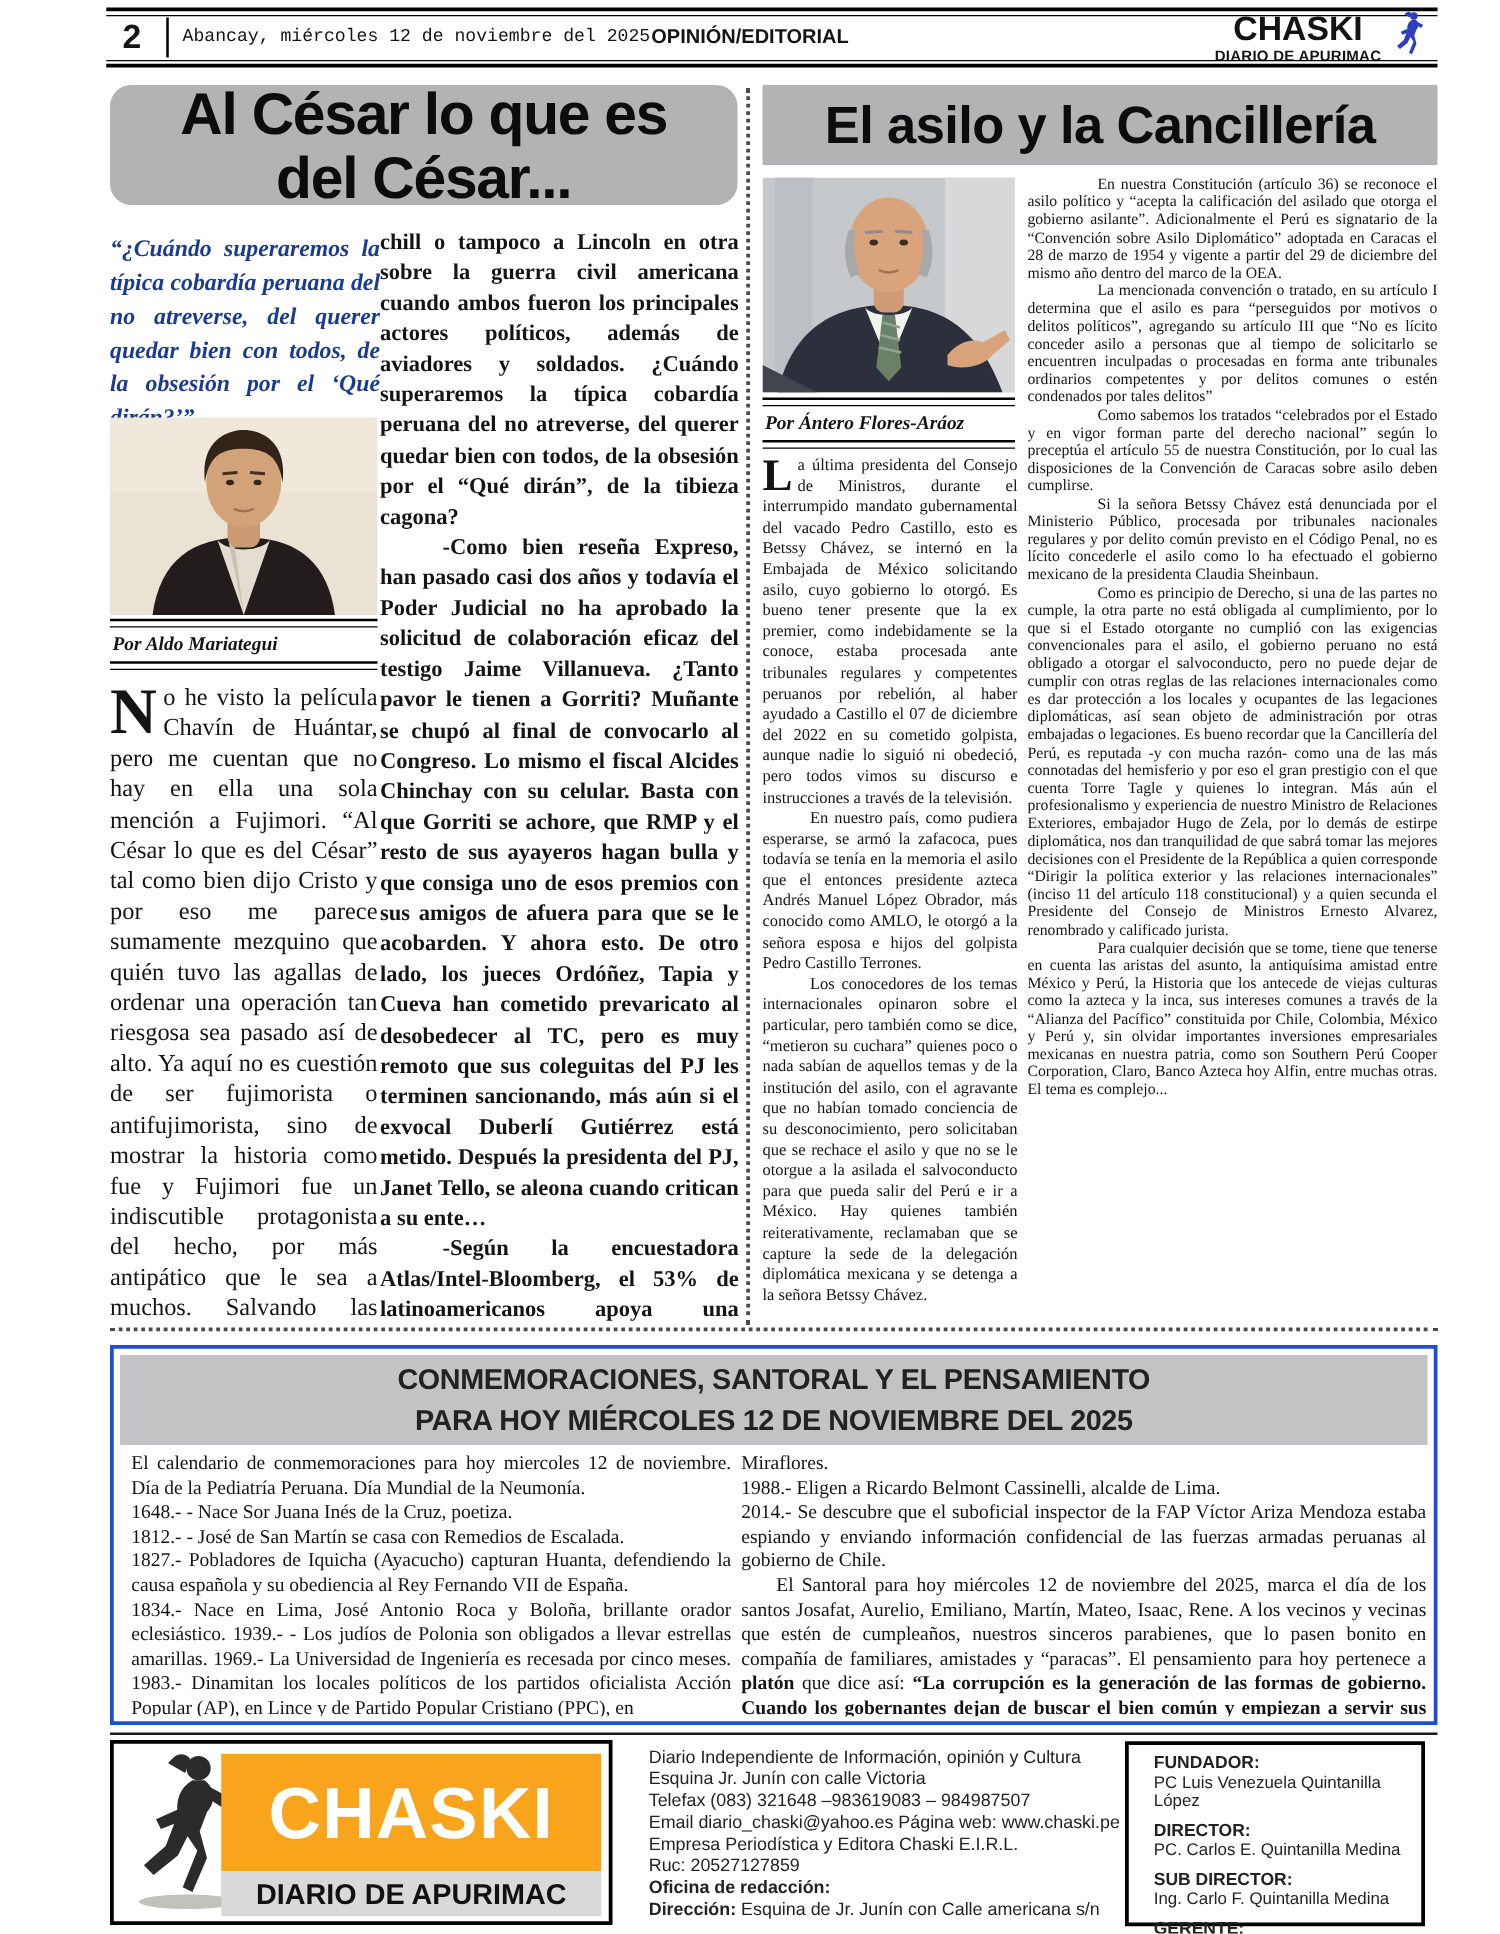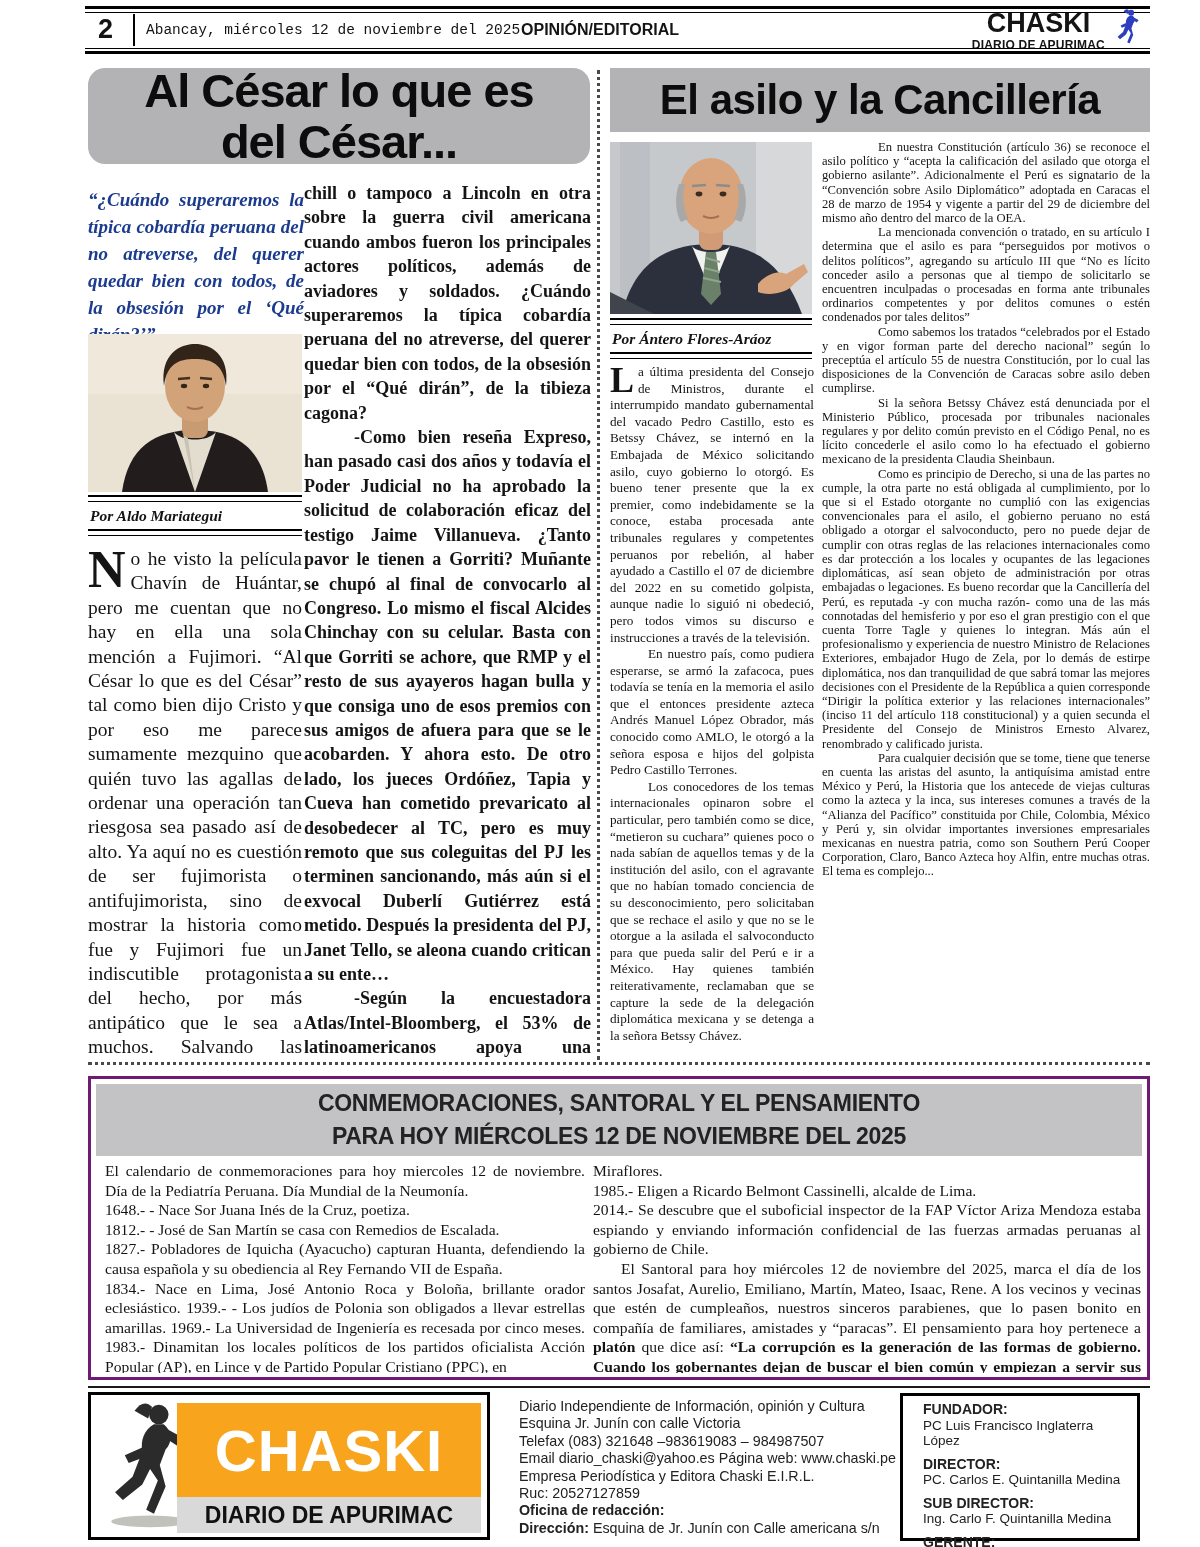--- a/index.html
+++ b/index.html
@@ -46,21 +46,21 @@
   .ra-byline{left:610px;top:318px;width:202px;}
   .ra-col1{left:610px;top:364px;width:204px;height:694px;font-size:13.2px;line-height:16.6px;overflow:hidden;}
   .ra-col1 p{margin:0;}
   .ra-col1 .paras p{text-indent:38px;}
   .ra-col2{left:822px;top:140px;width:328px;height:920px;font-size:12.6px;line-height:14.2px;overflow:hidden;}
   .ra-col2 p{margin:0;text-indent:56px;}
   
   .div-v{position:absolute;left:597px;top:70px;height:990px;border-left:3px dotted #4a4a4a;}
   .div-h{position:absolute;left:88px;top:1062px;width:1062px;border-top:3px dotted #4a4a4a;}
   
-  .conm-box{position:absolute;left:88px;top:1076px;width:1062px;height:304px;border:3px solid #701a75;
+  .conm-box{position:absolute;left:88px;top:1076px;width:1062px;height:304px;border:3px solid #1d4ed8;
             box-sizing:border-box;background:#fff;}
   .conm-head{position:absolute;left:5px;right:5px;top:5px;height:72px;background:#c3c3c5;
              font-family:"Liberation Sans",sans-serif;font-weight:bold;font-size:23px;color:#222;
              display:flex;flex-direction:column;align-items:center;justify-content:center;
              line-height:33px;text-align:center;letter-spacing:-0.3px;}
   .conm-col{position:absolute;top:82px;font-size:15.6px;line-height:19.6px;height:212px;overflow:hidden;}
   .conm-col p{margin:0;}
   .conm-left{left:14px;width:480px;}
   .conm-right{left:502px;width:548px;}
   .santoral{text-indent:28px;}
@@ -211,21 +211,21 @@
     <div class="conm-col conm-left jtext">
         <p> El calendario de conmemoraciones para hoy miercoles 12 de noviembre. Día de la Pediatría Peruana. Día Mundial de la Neumonía.</p>
         <p>1648.- - Nace Sor Juana Inés de la Cruz, poetiza.</p>
         <p>1812.- - José de San Martín se casa con Remedios de Escalada.</p>
         <p>1827.- Pobladores de Iquicha (Ayacucho) capturan Huanta, defendiendo la causa española y su obediencia al Rey Fernando VII de España.</p>
         <p>1834.- Nace en Lima, José Antonio Roca y Boloña, brillante orador eclesiástico.   1939.- - Los judíos de Polonia son obligados a llevar estrellas amarillas.      1969.- La Universidad de Ingeniería es recesada por cinco meses.     1983.- Dinamitan los locales políticos de los partidos oficialista Acción Popular (AP), en Lince y de Partido Popular Cristiano (PPC), en</p>
       </div>
     <div class="conm-col conm-right jtext">
       <div>
           <p>Miraflores.</p>
-          <p>1985.- Eligen a Ricardo Belmont Cassinelli, alcalde de Lima.</p>
+          <p>1988.- Eligen a Ricardo Belmont Cassinelli, alcalde de Lima.</p>
           <p>2014.- Se descubre que el suboficial inspector de la FAP Víctor Ariza Mendoza estaba espiando y enviando información confidencial de las fuerzas armadas peruanas al gobierno de Chile.</p>
         </div>
       <p class="santoral"><span>El Santoral para hoy miércoles 12 de noviembre del 2025, marca el día de los santos Josafat, Aurelio, Emiliano, Martín, Mateo, Isaac, Rene. A los vecinos y vecinas que estén de cumpleaños, nuestros sinceros parabienes, que lo pasen bonito en compañía de familiares, amistades y “paracas”. El pensamiento para hoy pertenece a </span><b>platón</b><span> que dice así: </span><b>“La corrupción es la generación de las formas de gobierno. Cuando los gobernantes dejan de buscar el bien común y empiezan a servir sus propios intereses”</b></p>
     </div>
   </div>
 
   <div class="f-rule"></div>
 
   <div class="f-logo-box">
     <svg class="f-runner" viewBox="0 0 100 140">
@@ -255,21 +255,21 @@
         <p>Empresa Periodística y Editora Chaski E.I.R.L.</p>
         <p>Ruc: 20527127859</p>
       </div>
     <p><b>Oficina de redacción:</b></p>
     <p><b>Dirección:</b><span> Esquina de Jr. Junín con Calle americana  s/n</span></p>
   </div>
 
   <div class="f-staff">
     <div class="pair">
       <div class="role">FUNDADOR:</div>
-      <div>PC Luis Francisco Inglaterra López</div>
+      <div>PC Luis Venezuela Quintanilla López</div>
     </div>
     <div class="pair">
       <div class="role">DIRECTOR:</div>
       <div>PC. Carlos E. Quintanilla Medina</div>
     </div>
     <div class="pair">
       <div class="role">SUB DIRECTOR:</div>
       <div>Ing. Carlo F. Quintanilla Medina</div>
     </div>
     <div class="pair">

